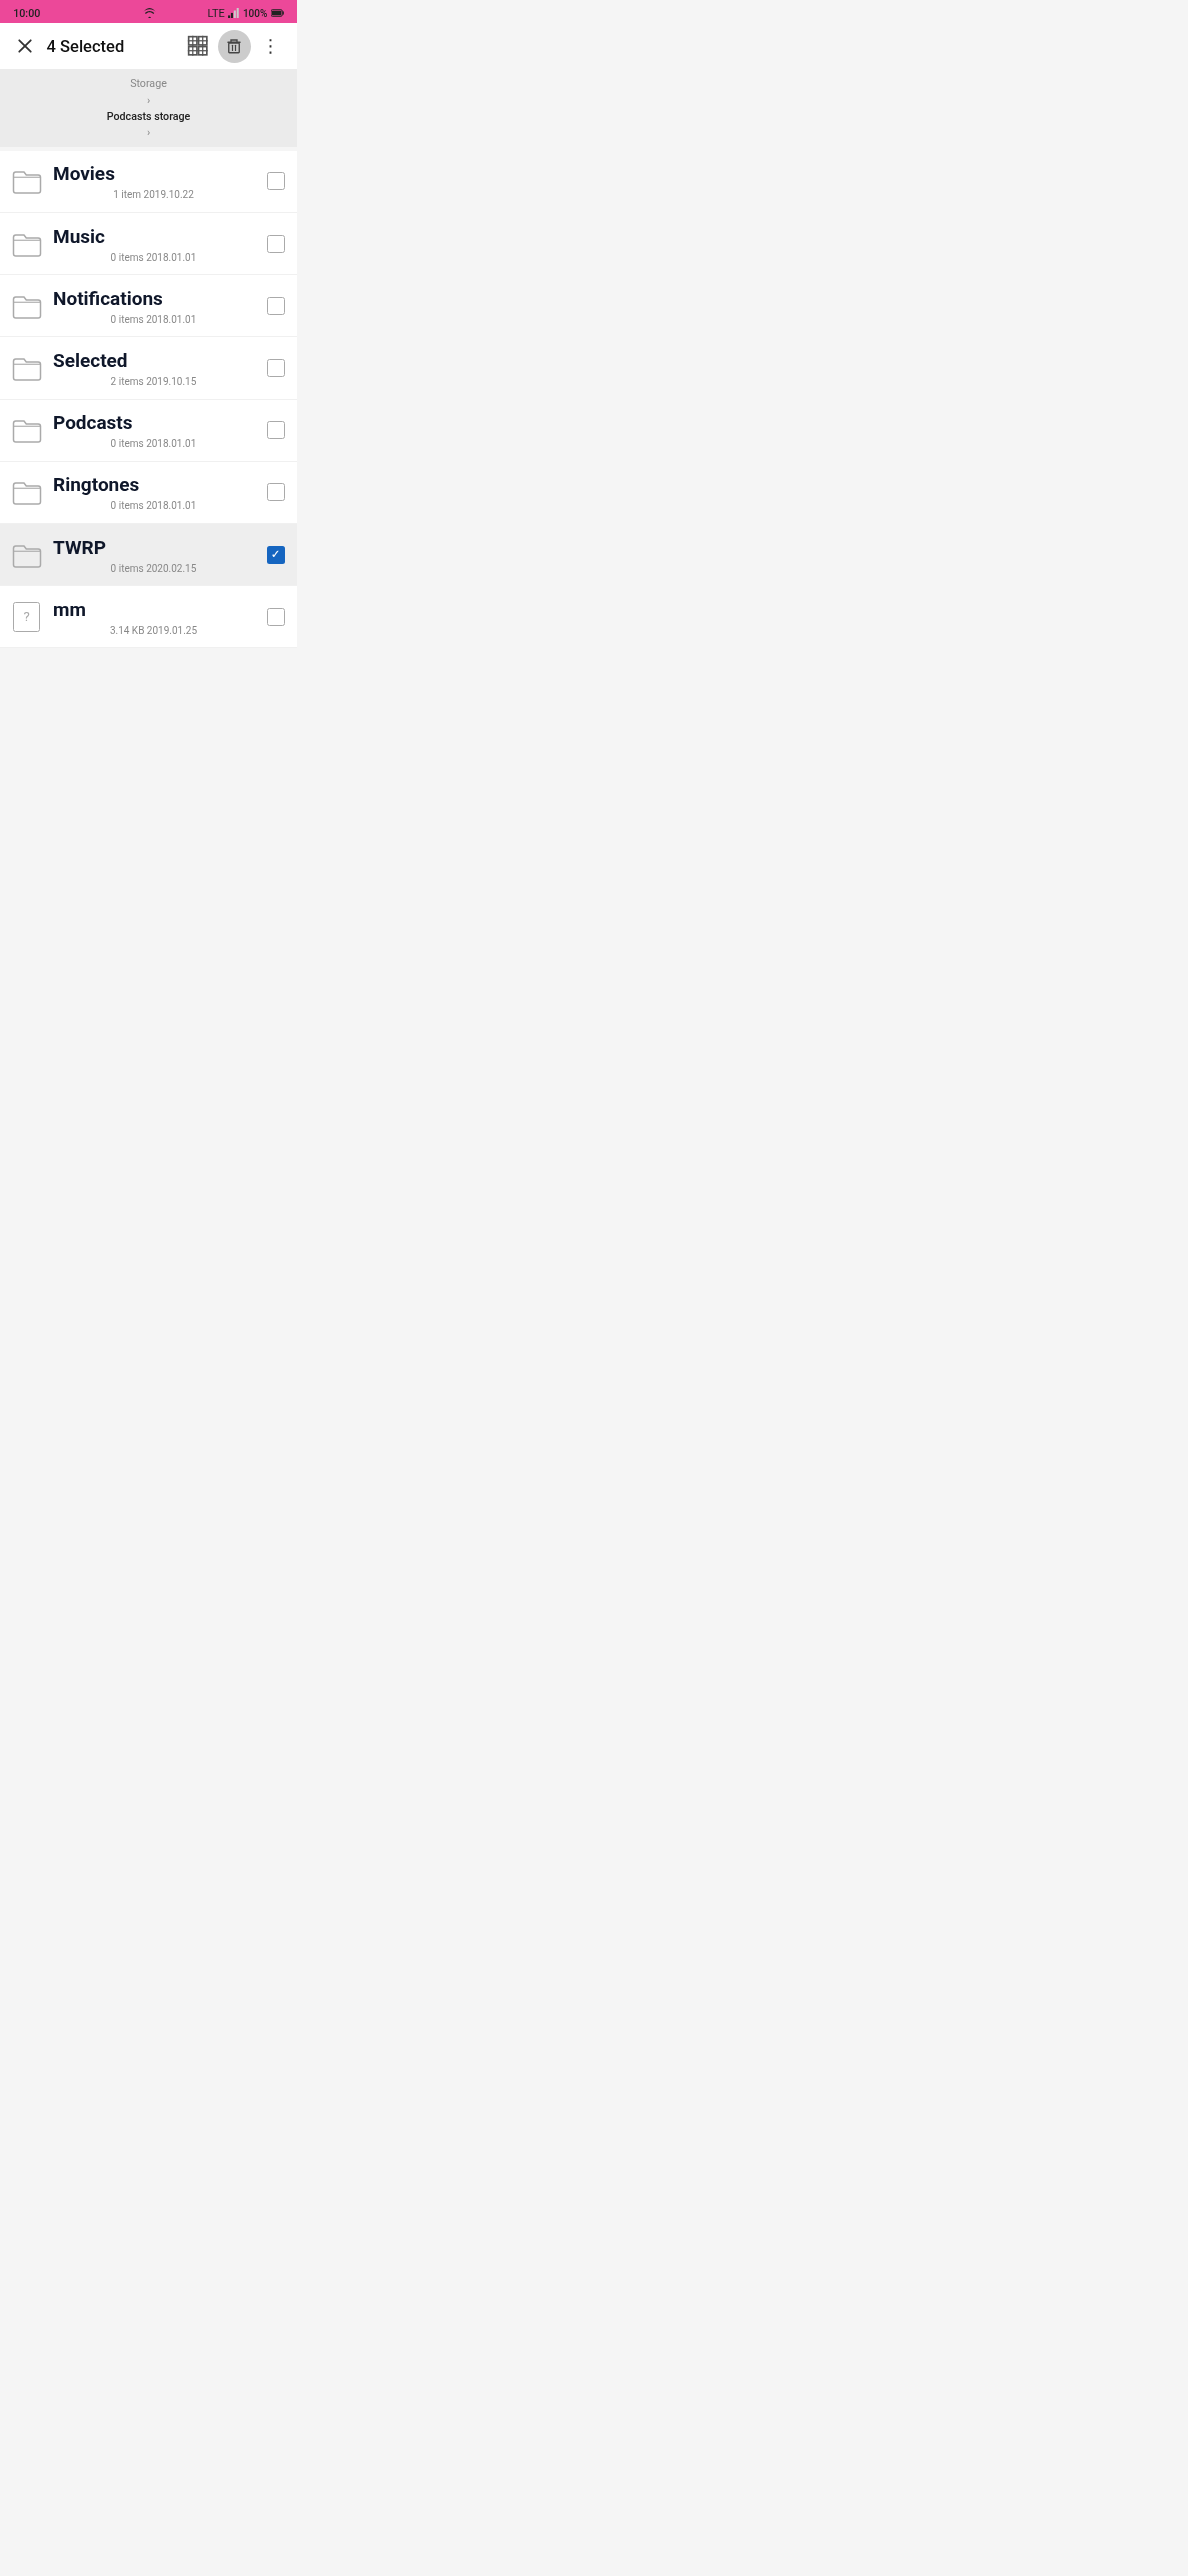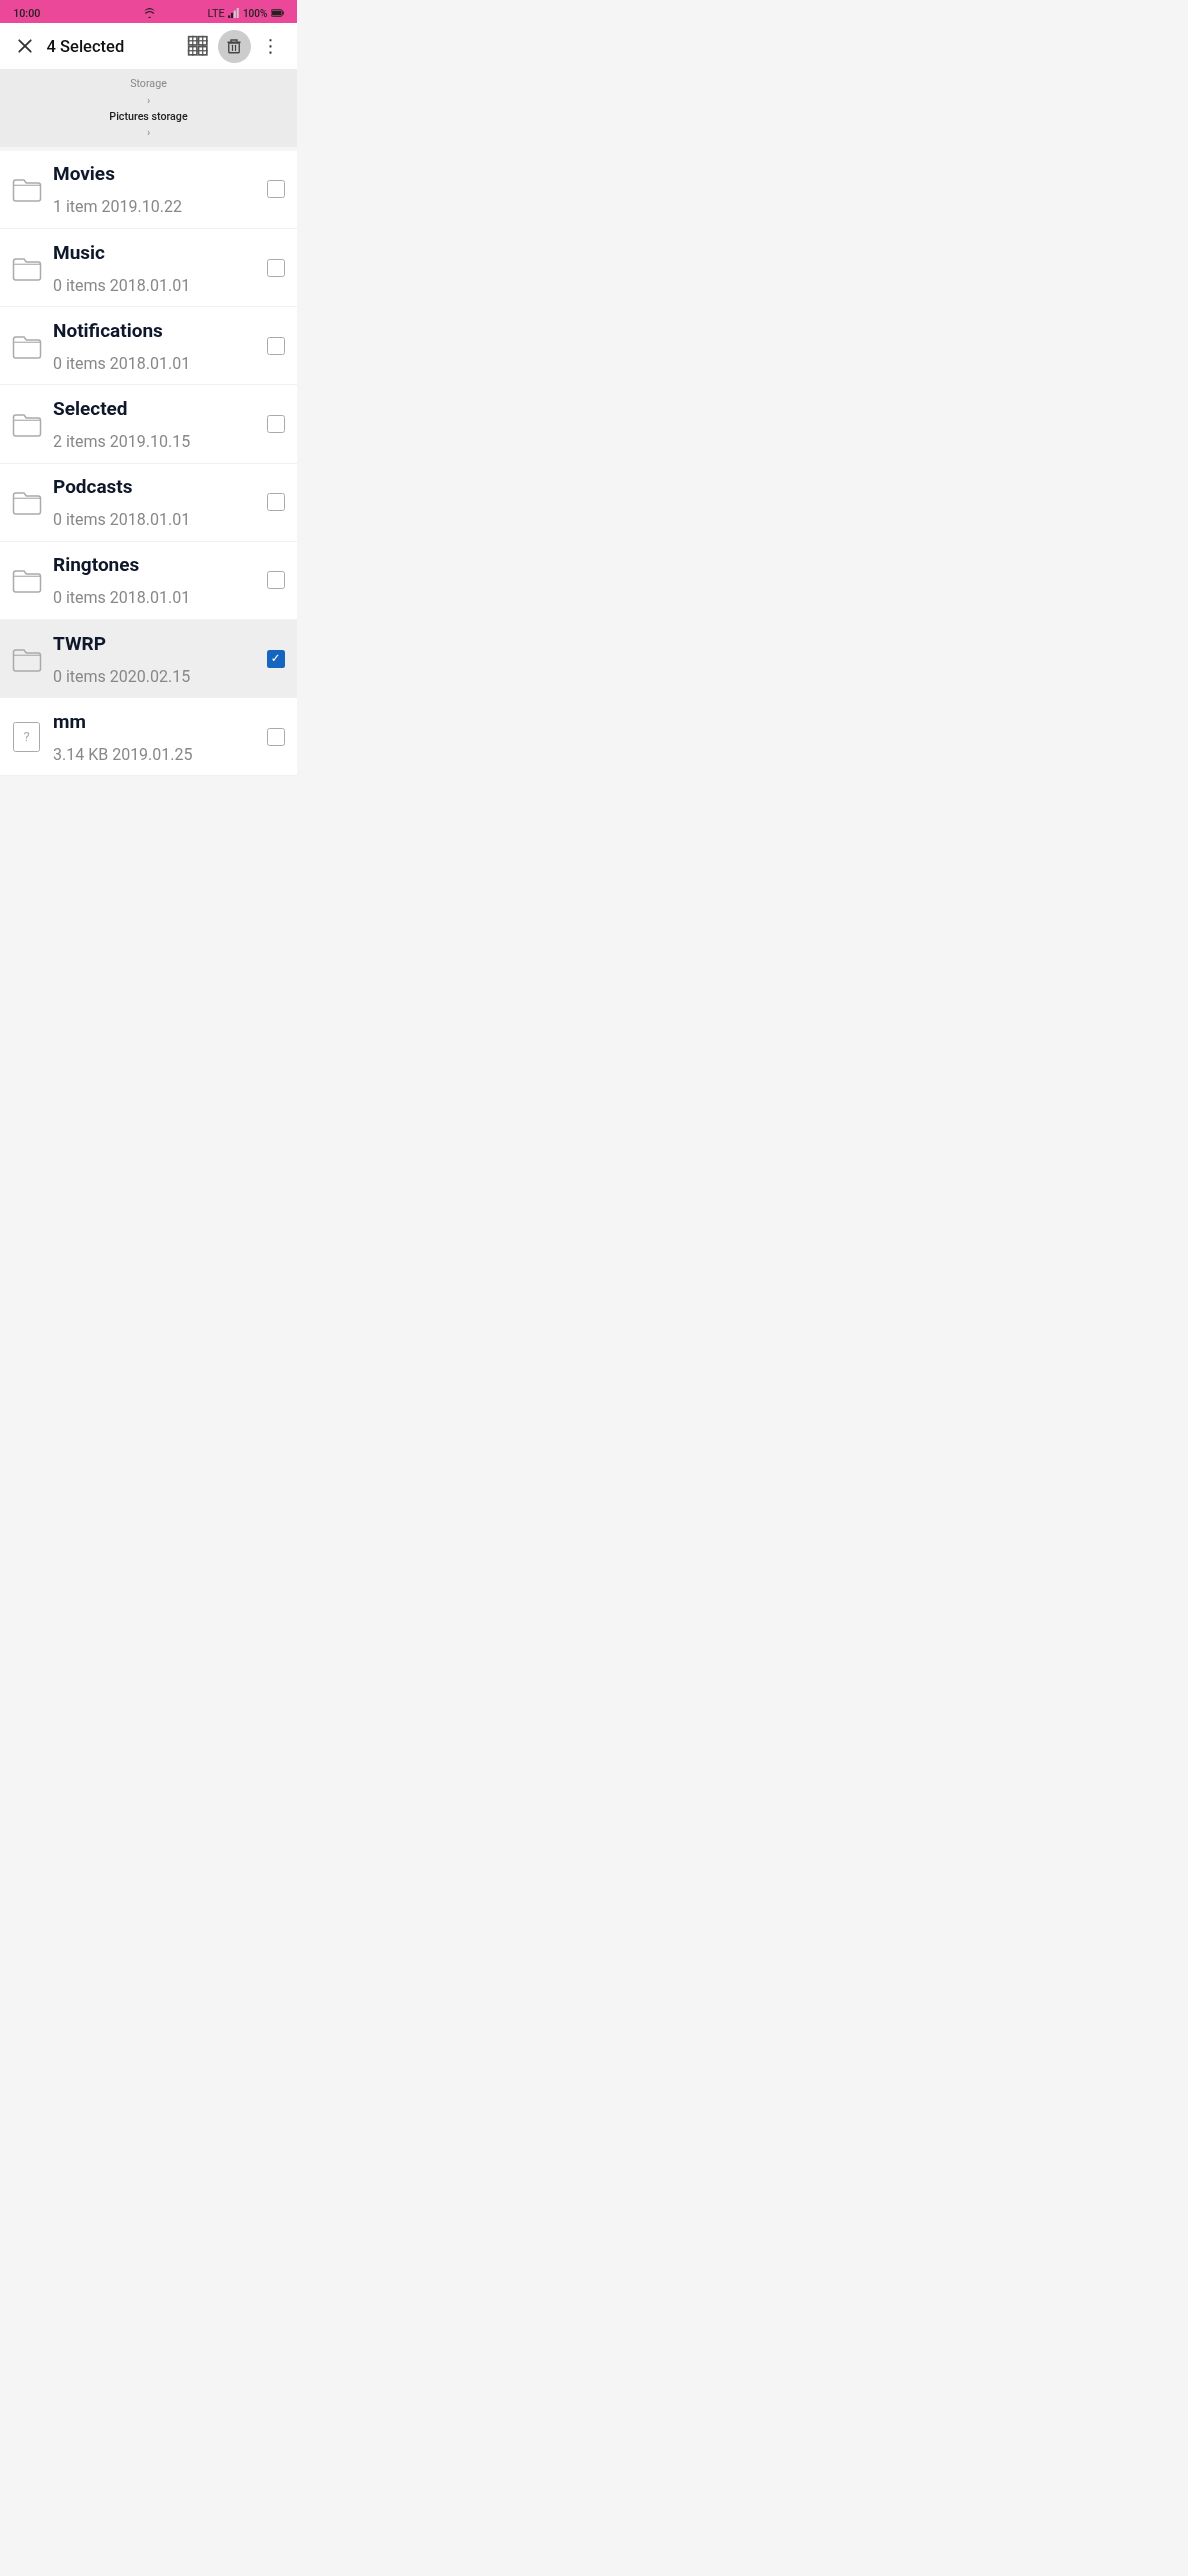--- a/index.html
+++ b/index.html
@@ -145,23 +145,24 @@
     }
     .file-name {
       font-size: 19px;
       font-weight: 700;
       color: #0f172a;
       white-space: nowrap;
       overflow: hidden;
       text-overflow: ellipsis;
     }
     .file-meta {
-      font-size: 16px;
+      font-size: 10px;
       color: #888;
-      margin-top: 12px;
+      margin-top: 4px;
+      text-align: center;
     }
 
     .checkbox-area {
       width: 23px;
       height: 23px;
       flex-shrink: 0;
       display: flex;
       align-items: center;
       justify-content: center;
     }
@@ -280,21 +281,21 @@
 
     <button class="toolbar-btn">
       <span style="font-size:18px;color:#333;line-height:1;">⋮</span>
     </button>
   </div>
 </div>
 
 <div class="breadcrumb">
   <span class="breadcrumb-item">Storage</span>
   <span class="breadcrumb-chevron">›</span>
-  <span class="breadcrumb-item active">Pictures storage</span>
+  <span class="breadcrumb-item active">Podcasts storage</span>
   <span class="breadcrumb-chevron">›</span>
 </div>
 
 <div class="file-list" id="file-list">
 <div class="file-item">
       <div class="file-icon">
       <svg class="folder-svg" viewBox="0 0 40 34" fill="none" xmlns="http://www.w3.org/2000/svg">
         <path d="M2 8C2 6.3 3.3 5 5 5H16L19 9H35C36.7 9 38 10.3 38 12V30C38 31.7 36.7 33 35 33H5C3.3 33 2 31.7 2 30V8Z" fill="none" stroke="#aaa" stroke-width="2"></path>
         <path d="M2 12H38" stroke="#aaa" stroke-width="1.5"></path>
       </svg>

